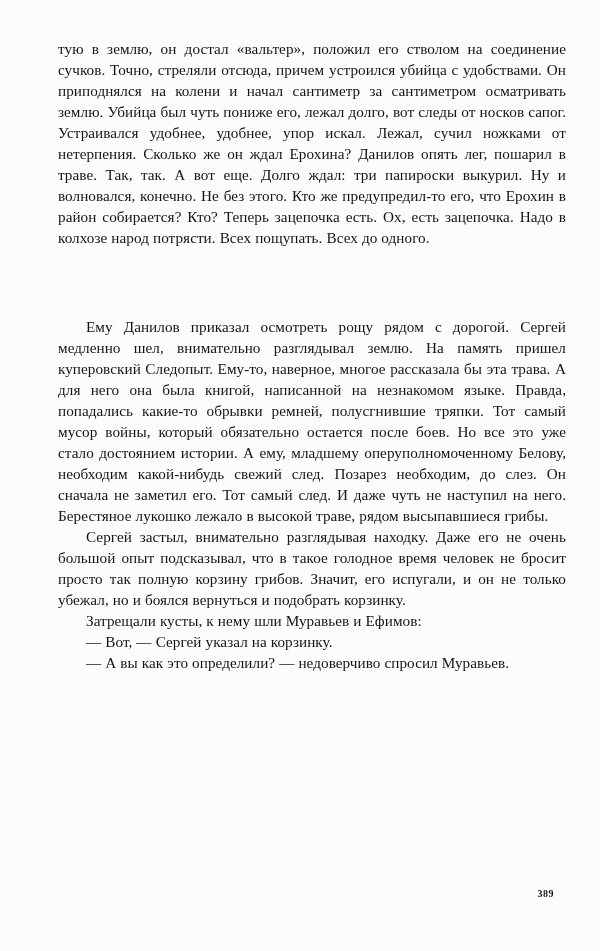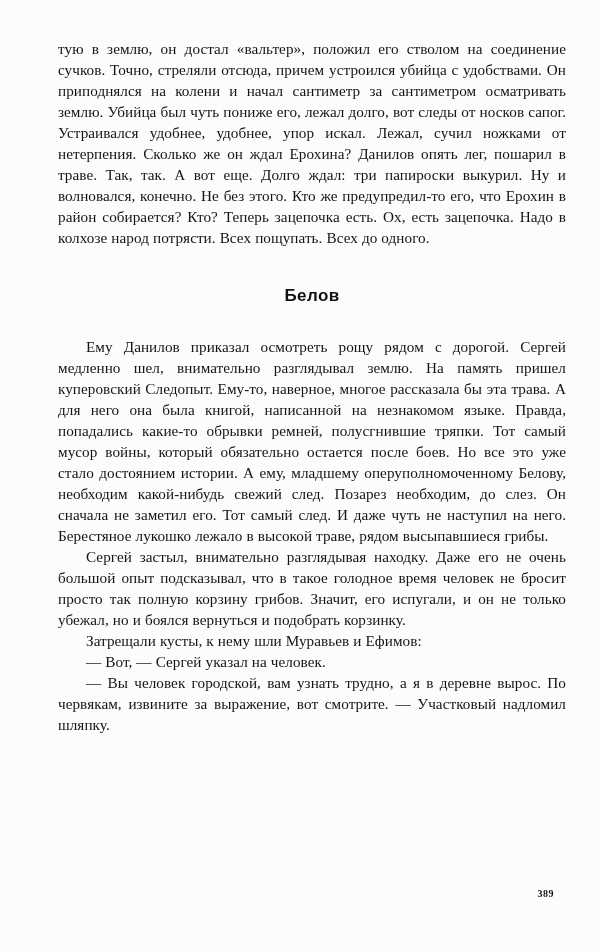--- a/index.html
+++ b/index.html
@@ -72,25 +72,24 @@
 <body>
 
 <div class="page">
   <div class="content">
 
     <div class="first-block">
       <p class="para">тую в землю, он достал «вальтер», положил его стволом на соединение сучков. Точно, стреляли отсюда, причем устроился убийца с удобствами. Он приподнялся на колени и начал сантиметр за сантиметром осматривать землю. Убийца был чуть пониже его, лежал долго, вот следы от носков сапог. Устраивался удобнее, удобнее, упор искал. Лежал, сучил ножками от нетерпения. Сколько же он ждал Ерохина? Данилов опять лег, пошарил в траве. Так, так. А вот еще. Долго ждал: три папироски выкурил. Ну и волновался, конечно. Не без этого. Кто же предупредил-то его, что Ерохин в район собирается? Кто? Теперь зацепочка есть. Ох, есть зацепочка. Надо в колхозе народ потрясти. Всех пощупать. Всех до одного.</p>
     </div>
 
     <div class="gap-before-title"></div>
-    <h2 class="section-title">Белов</h2>
     <div class="gap-after-title"></div>
 
     <p class="para indent">Ему Данилов приказал осмотреть рощу рядом с дорогой. Сергей медленно шел, внимательно разглядывал землю. На память пришел куперовский Следопыт. Ему-то, наверное, многое рассказала бы эта трава. А для него она была книгой, написанной на незнакомом языке. Правда, попадались какие-то обрывки ремней, полусгнившие тряпки. Тот самый мусор войны, который обязательно остается после боев. Но все это уже стало достоянием истории. А ему, младшему оперуполномоченному Белову, необходим какой-нибудь свежий след. Позарез необходим, до слез. Он сначала не заметил его. Тот самый след. И даже чуть не наступил на него. Берестяное лукошко лежало в высокой траве, рядом высыпавшиеся грибы.</p>
     <p class="para indent">Сергей застыл, внимательно разглядывая находку. Даже его не очень большой опыт подсказывал, что в такое голодное время человек не бросит просто так полную корзину грибов. Значит, его испугали, и он не только убежал, но и боялся вернуться и подобрать корзинку.</p>
     <p class="para indent">Затрещали кусты, к нему шли Муравьев и Ефимов:</p>
-    <p class="para dialog-line">— Вот, — Сергей указал на человек.</p>
-    <p class="para dialog-line">— Вы человек городской, вам узнать трудно, а я в деревне вырос. По червякам, извините за выражение, вот смотрите. — Участковый надломил шляпку.</p>
+    <p class="para dialog-line">— Вот, — Сергей указал на корзинку.</p>
+    <p class="para dialog-line">— А вы как это определили? — недоверчиво спросил Муравьев.</p>
 
   </div>
 
   <div class="page-number">389</div>
 </div>
 
 </body></html>

